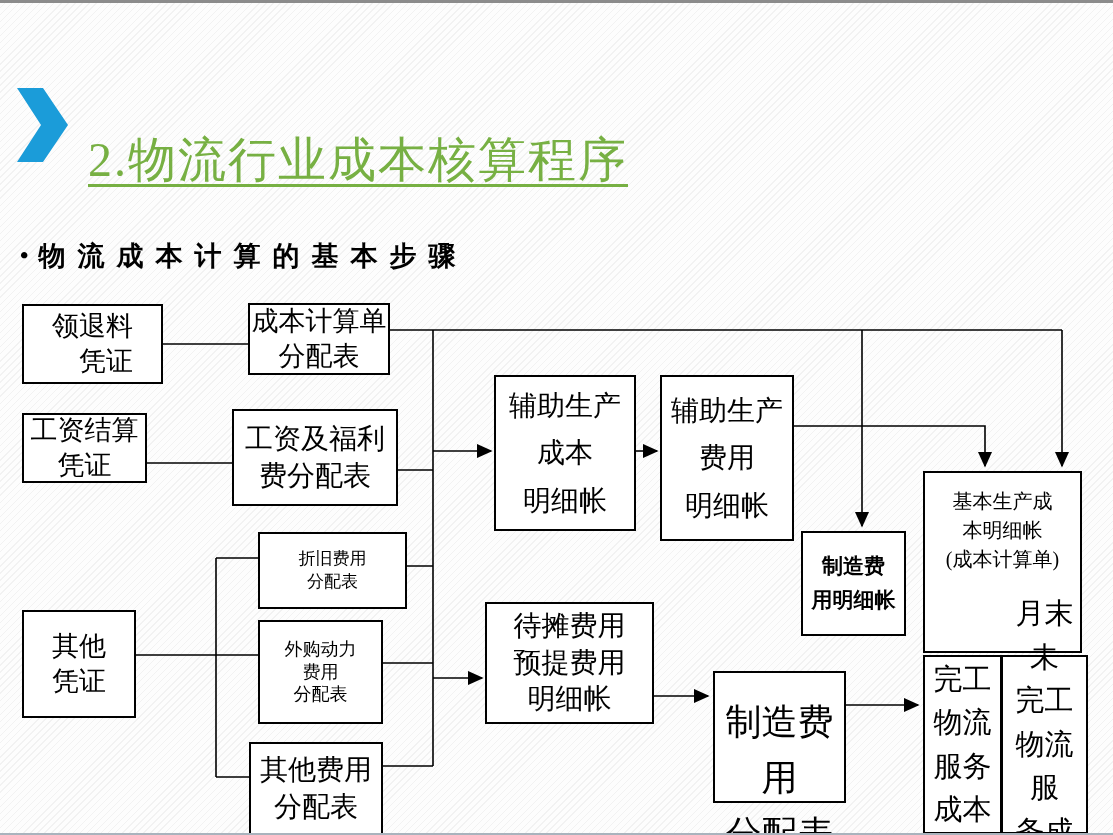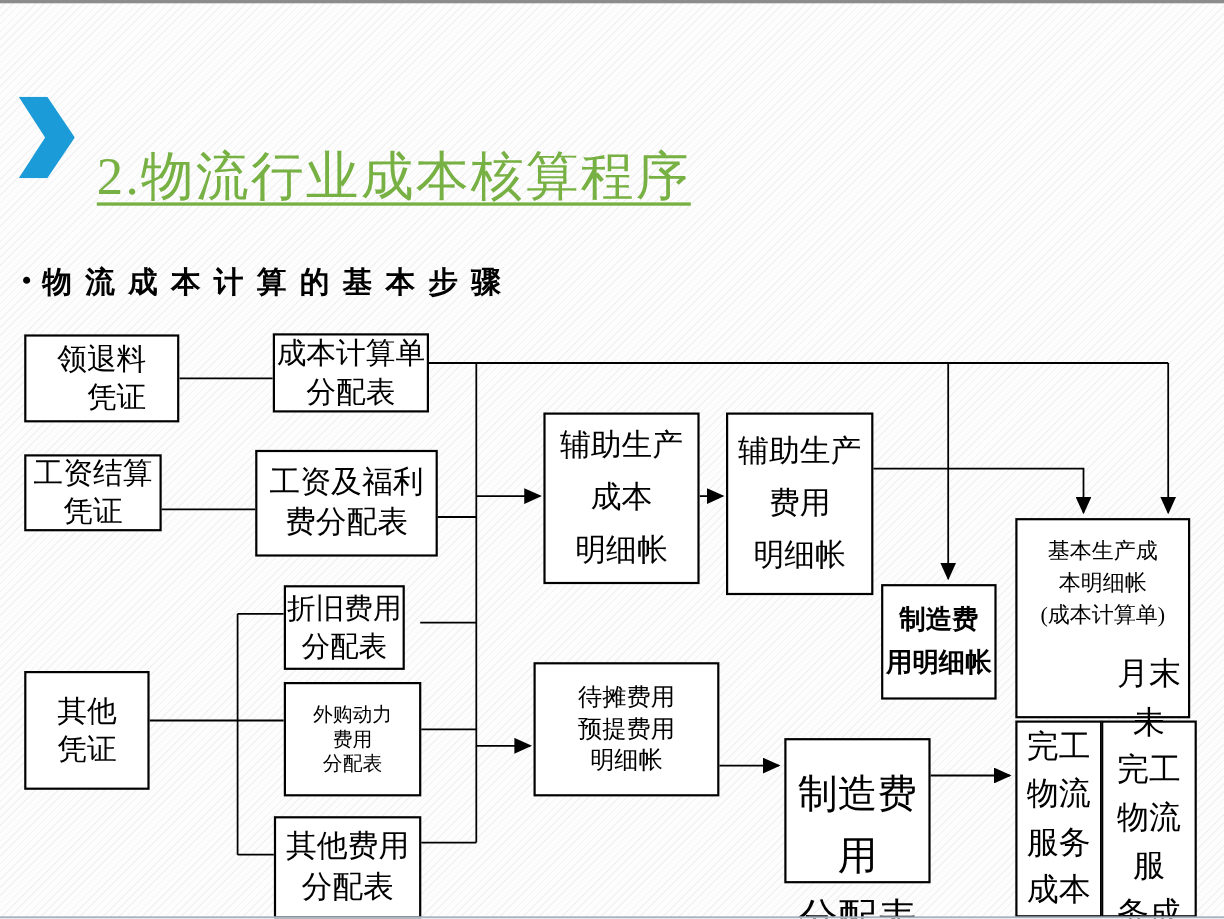--- a/index.html
+++ b/index.html
@@ -113,21 +113,21 @@
   <div class="box" style="left:232px;top:409px;width:166px;height:97px;font-size:28px;">
     <span>工资及福利
 费分配表</span>
     </div>
 
   <div class="box" style="left:22px;top:610px;width:114px;height:108px;">
     <span>其他
 凭证</span>
     </div>
 
-  <div class="box" style="left:258px;top:532px;width:110px;height:77px;font-size:26px;">
+  <div class="box" style="left:258px;top:532px;width:149px;height:77px;font-size:17px;">
     <span>折旧费用
 分配表</span>
     </div>
 
   <div class="box" style="left:258px;top:620px;width:125px;height:104px;font-size:18px;line-height:1.25;">
     <span>外购动力
 费用
 分配表</span>
     </div>
 
@@ -141,32 +141,32 @@
 成本
 明细帐</span>
     </div>
 
   <div class="box" style="left:660px;top:375px;width:134px;height:166px;font-size:28px;line-height:1.7;">
     <span>辅助生产
 费用
 明细帐</span>
     </div>
 
-  <div class="box" style="left:485px;top:602px;width:169px;height:122px;font-size:22px;line-height:1.3;">
+  <div class="box" style="left:485px;top:602px;width:169px;height:122px;font-size:28px;line-height:1.3;">
     <span>待摊费用
 预提费用
 明细帐</span>
     </div>
 
   <div class="box" style="left:713px;top:671px;width:133px;height:132px;font-size:36px;line-height:1.55;align-items:flex-start;padding-top:22px;">
     <span>制造费用
 分配表</span>
     </div>
 
-  <div class="box" style="left:801px;top:531px;width:105px;height:105px;font-size:24px;font-weight:bold;line-height:1.6;">
+  <div class="box" style="left:801px;top:531px;width:105px;height:105px;font-size:21px;font-weight:bold;line-height:1.6;">
     <span>制造费
 用明细帐</span>
     </div>
 
   <div class="box" style="left:923px;top:471px;width:159px;height:182px;font-size:20px;line-height:1.45;align-items:flex-start;padding-top:14px;">
     <span>基本生产成
 本明细帐
 (成本计算单)</span>
     </div>
 

